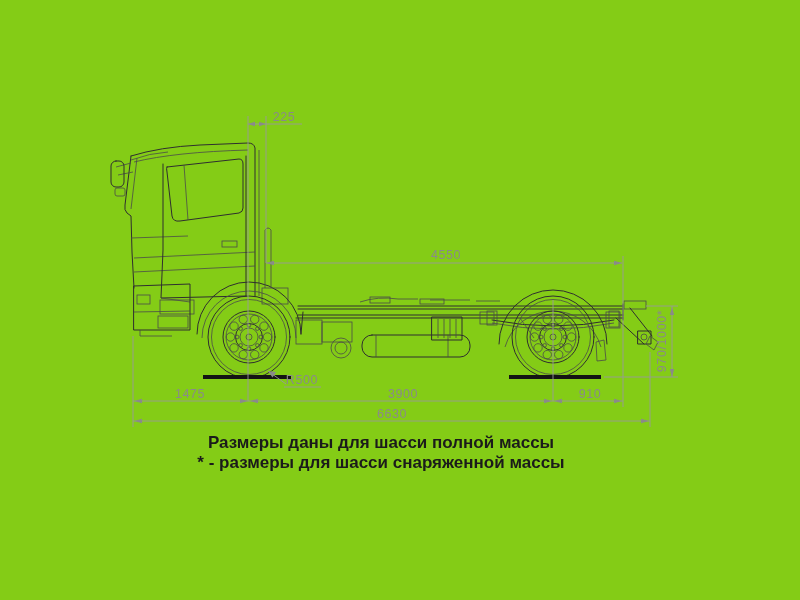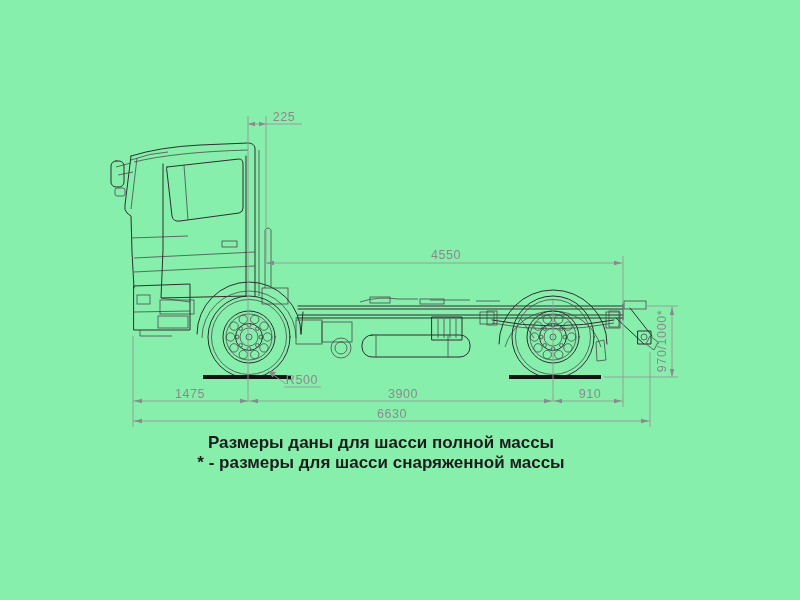--- a/index.html
+++ b/index.html
@@ -1,17 +1,17 @@
 <!DOCTYPE html>
 <html><head>
 <meta charset="utf-8">
 <style>
   html,body{margin:0;padding:0;background:#ffffff;}
   body{width:800px;height:600px;overflow:hidden;font-family:"Liberation Sans",sans-serif;}
-  .canvas{position:relative;width:800px;height:600px;background:#86efac;}
+  .canvas{position:relative;width:800px;height:600px;background:#84cc16;}
   svg{display:block;}
   .truckline{stroke:#2f2f2f;stroke-width:1;fill:none;stroke-linecap:round;stroke-linejoin:round;}
   .truckline-thin{stroke:#4a4a4a;stroke-width:0.8;fill:none;}
   .dimline{stroke:#999999;stroke-width:0.9;fill:none;}
   .dimarrow{fill:#8a8a8a;stroke:none;}
   .dimtext{fill:#8a8a8a;font-family:"Liberation Sans",sans-serif;font-size:12.5px;letter-spacing:0.6px;}
   .notetext{fill:#1b1b1b;font-family:"Liberation Sans",sans-serif;font-size:17px;font-weight:bold;}
   .ground{fill:#141414;stroke:none;}
 </style>
 </head>

